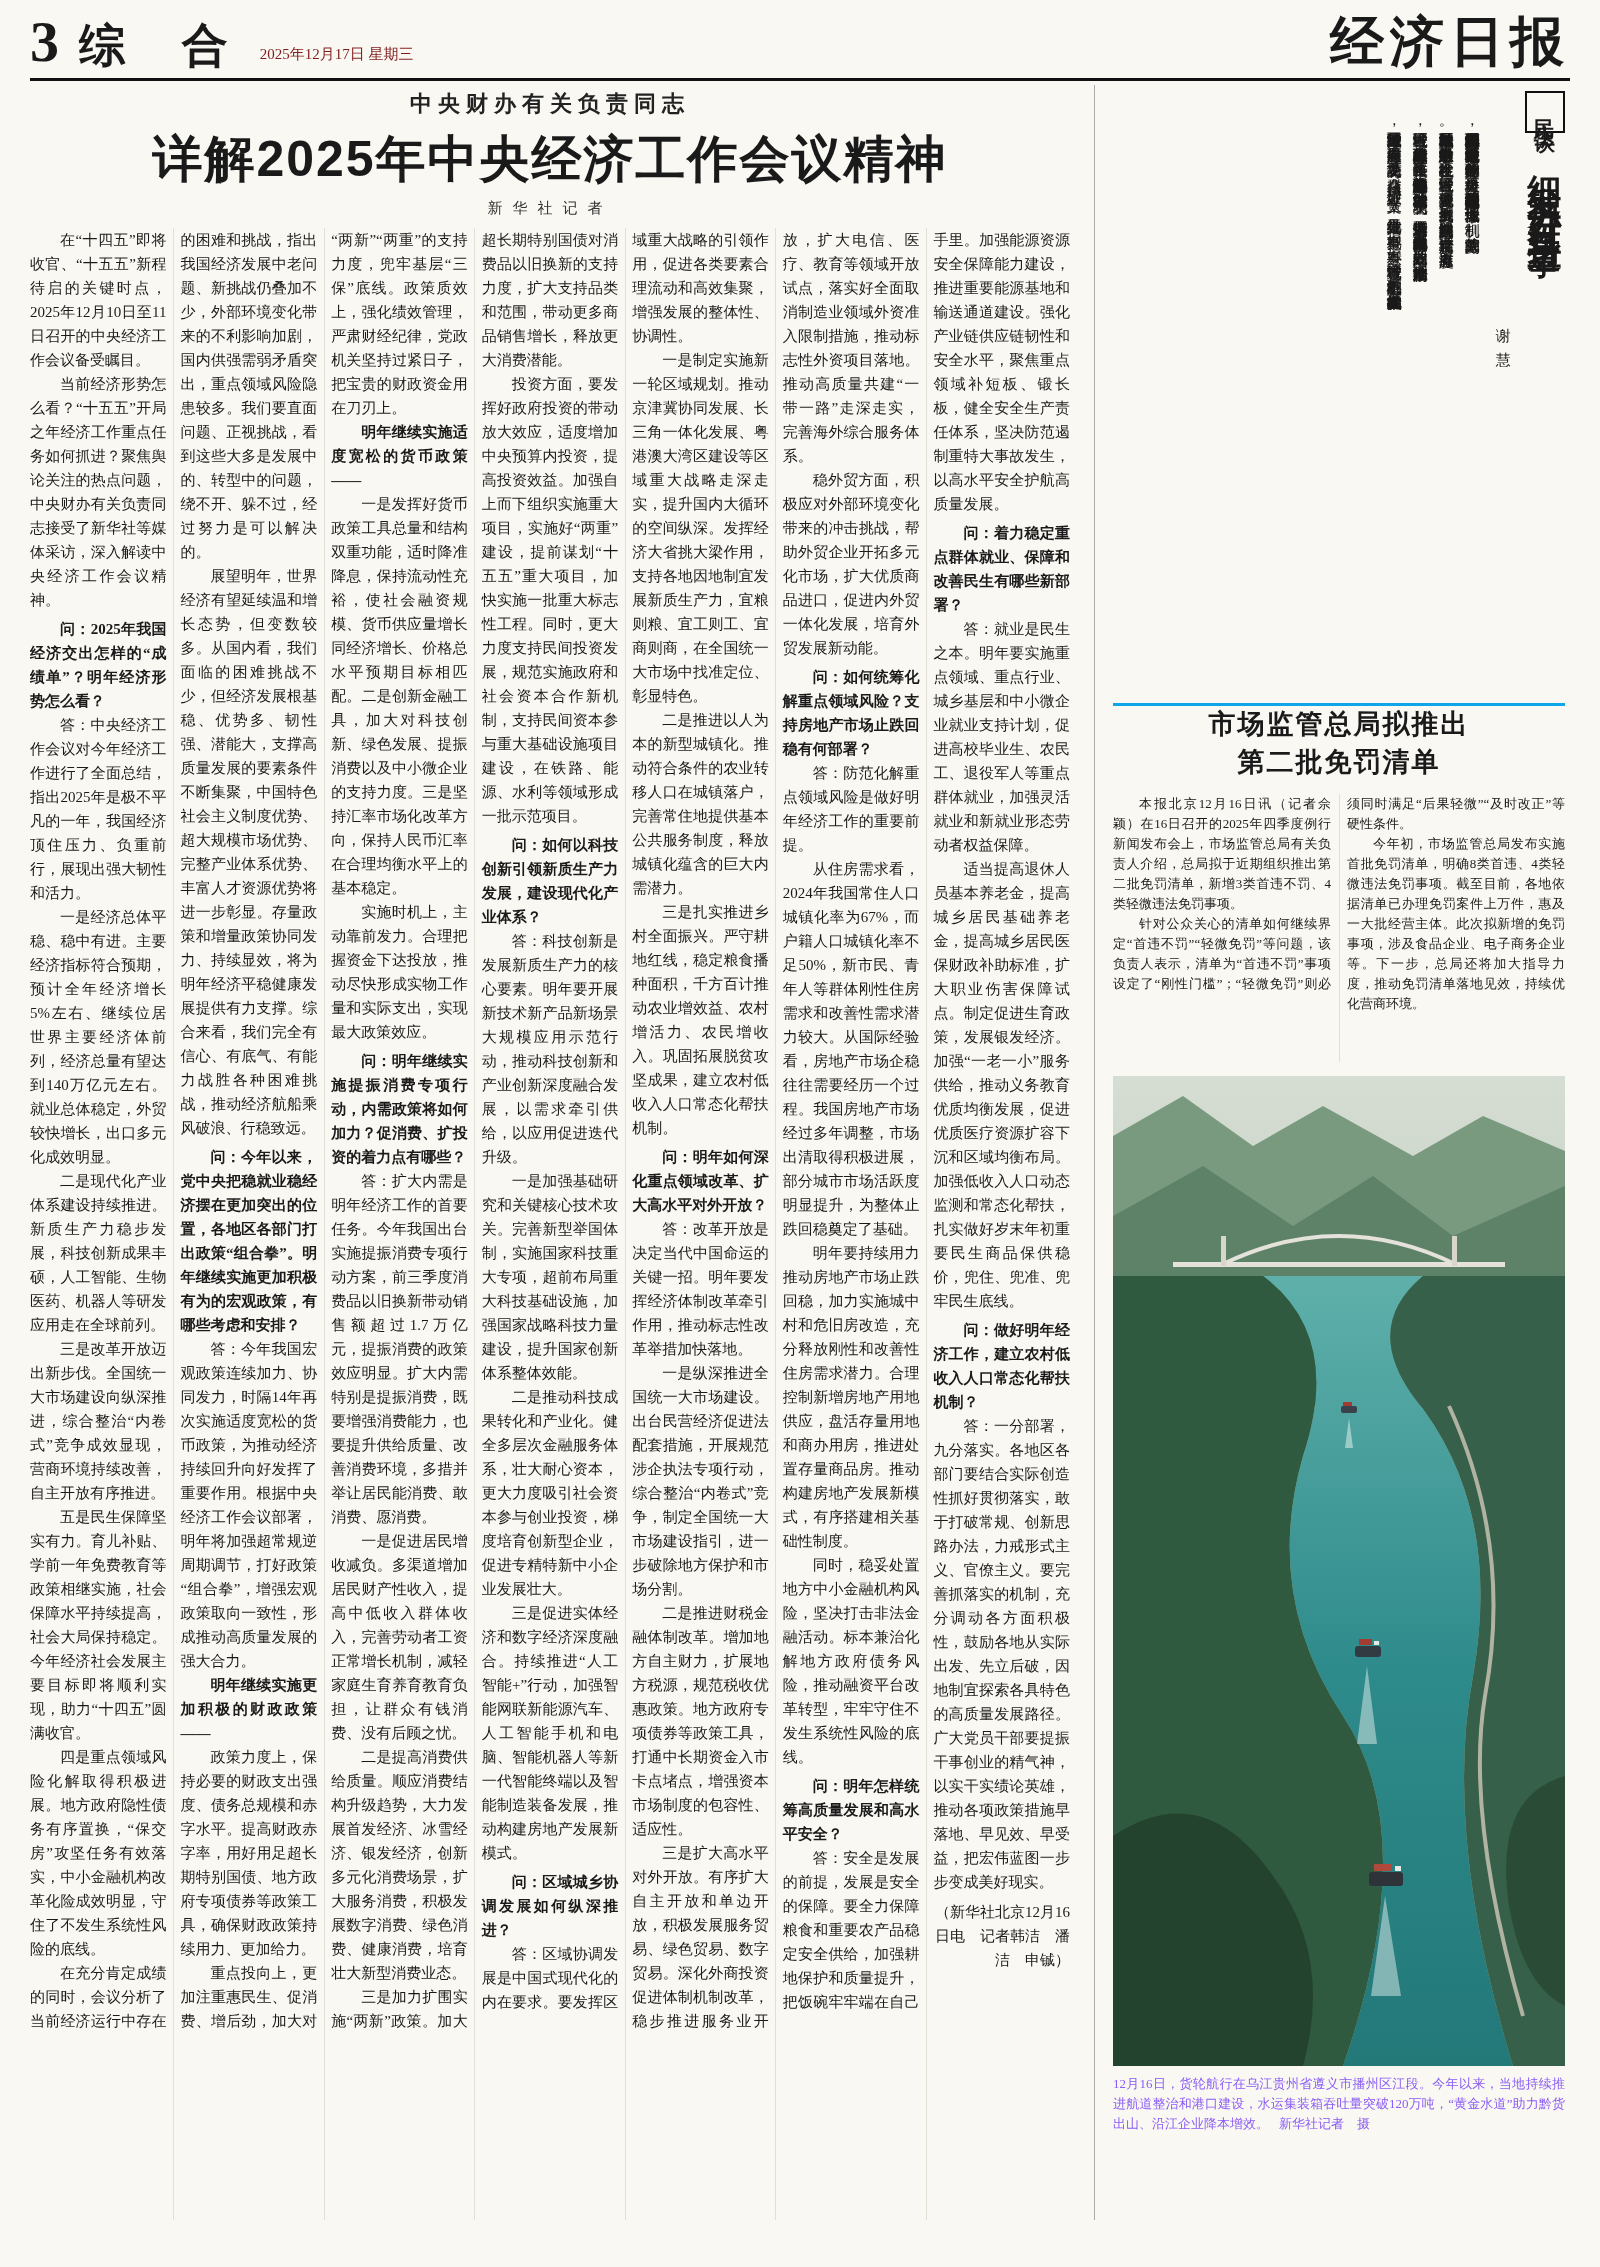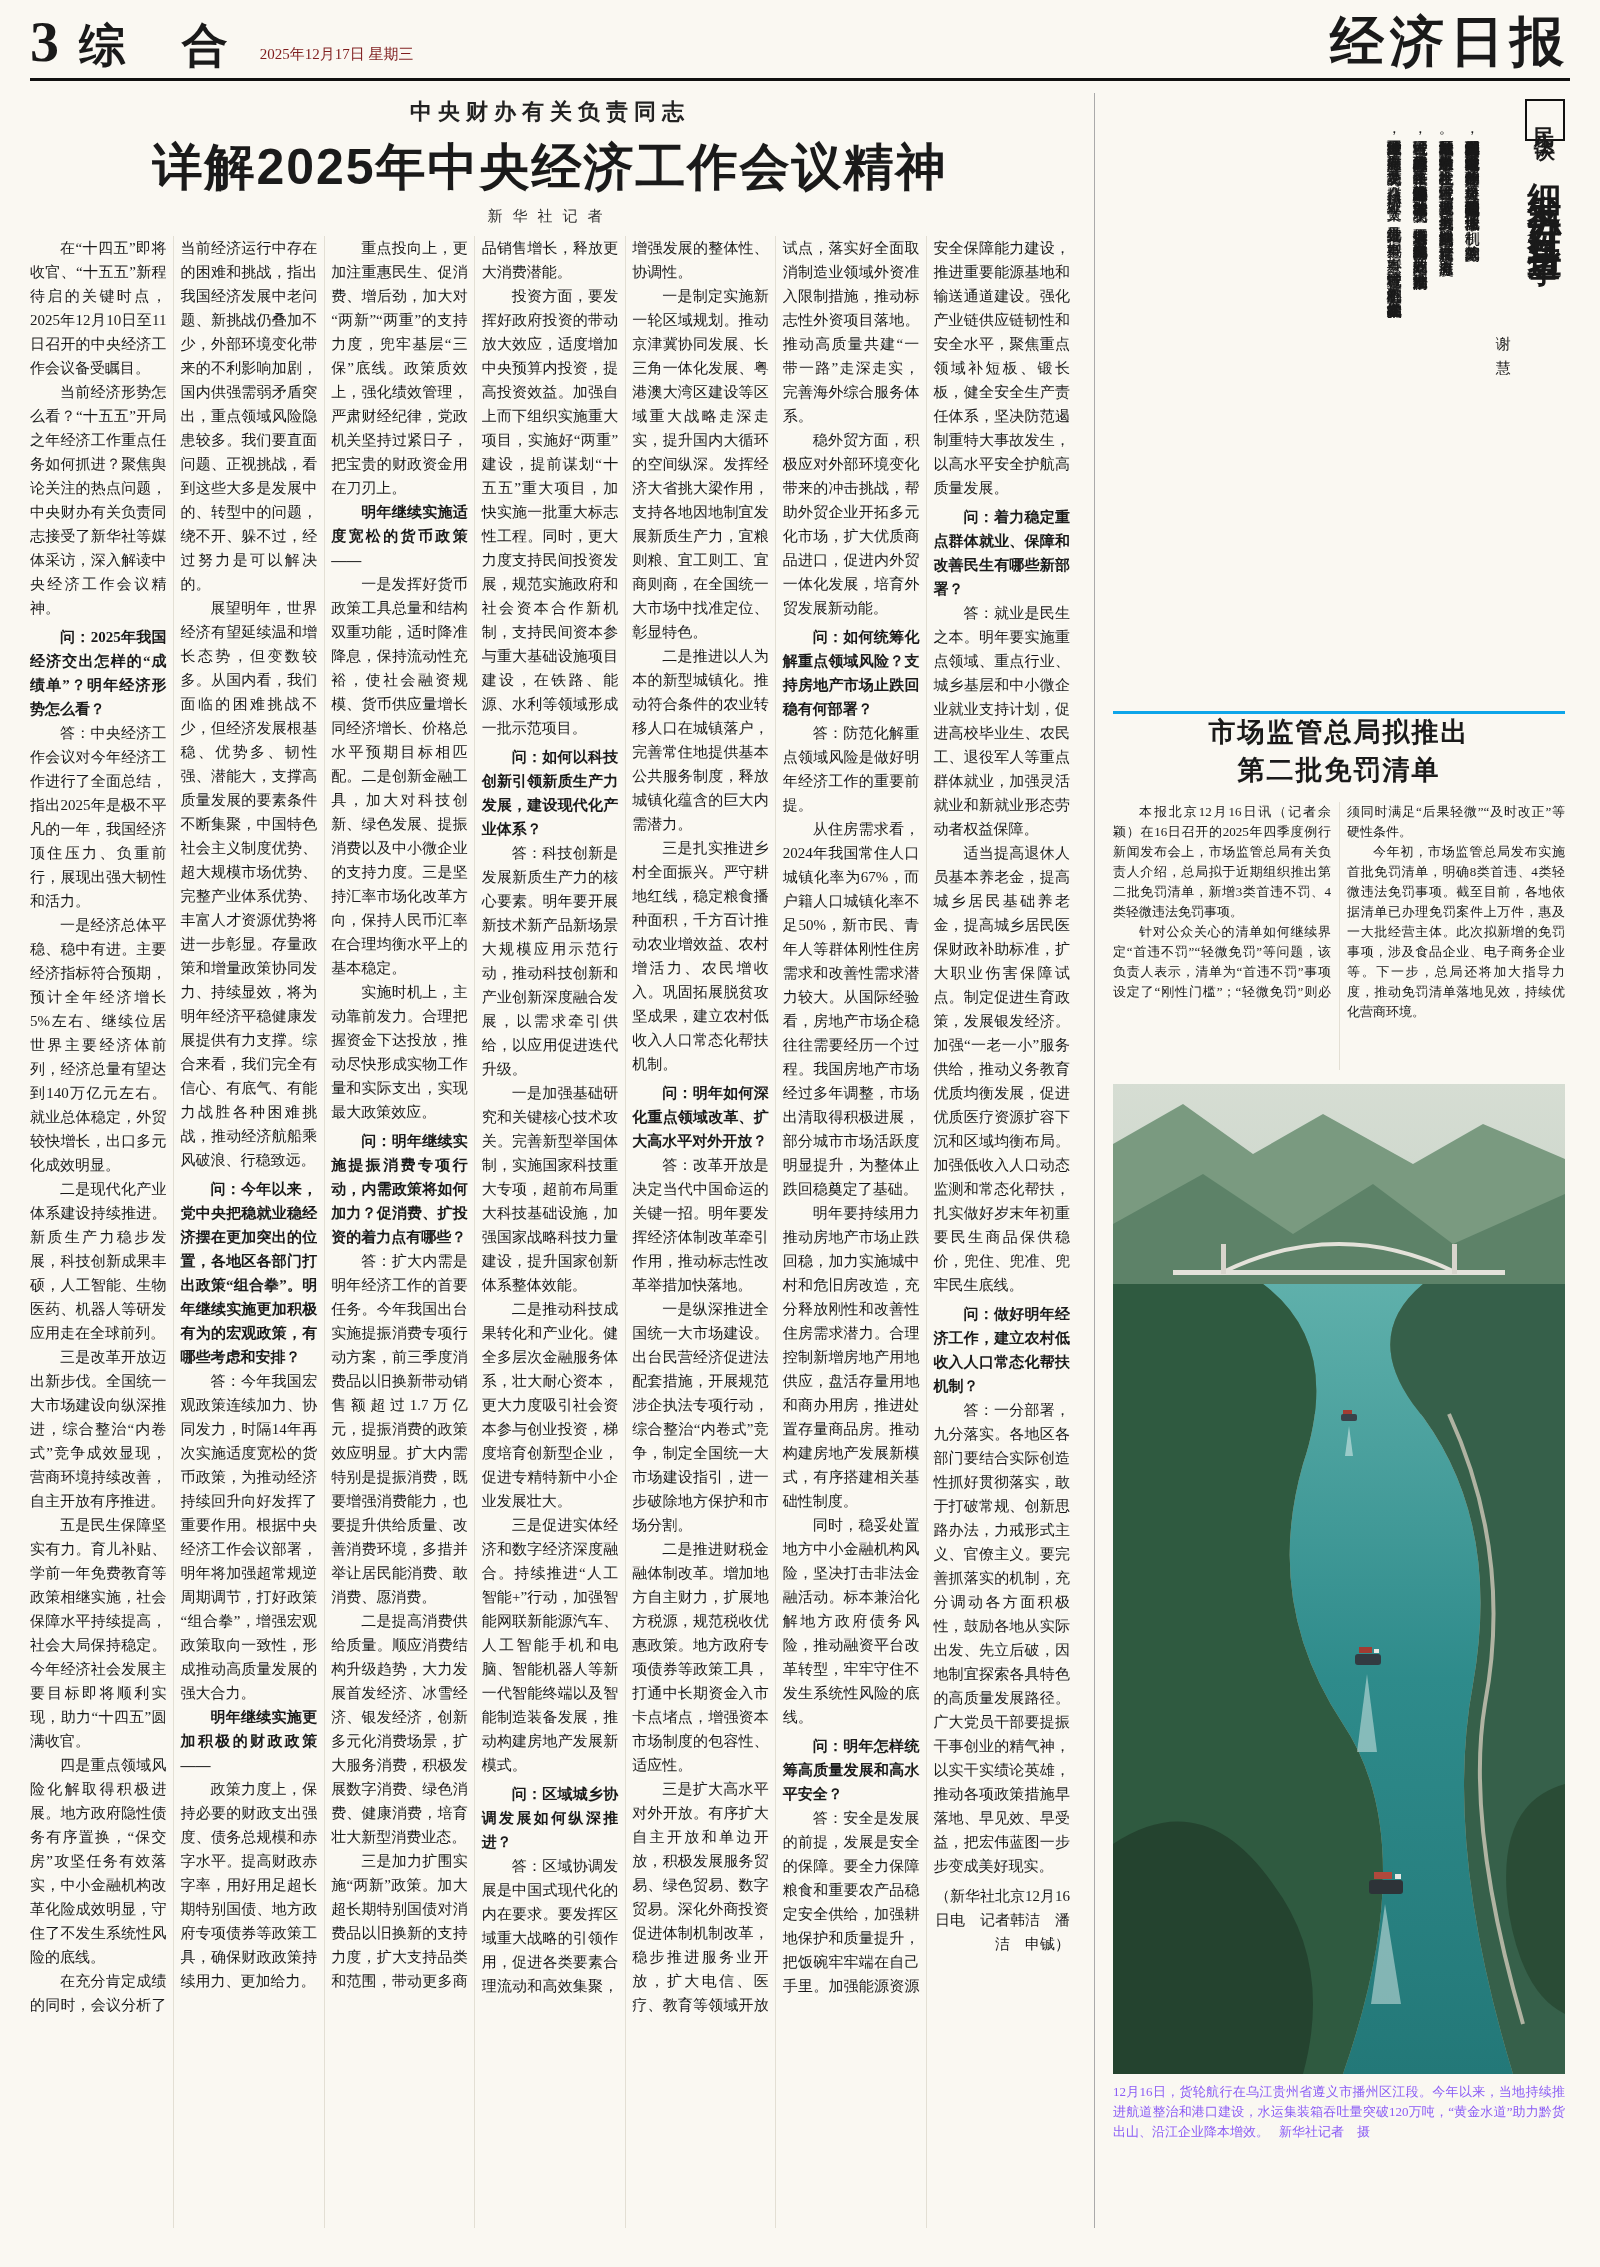--- a/index.html
+++ b/index.html
@@ -15,21 +15,21 @@
     border-bottom:3px solid #111;padding-bottom:10px;}
   .h-left{display:flex;align-items:flex-end;}
   .pageno{font-size:58px;font-weight:900;line-height:.9;font-family:"Liberation Serif",serif;}
   .section{font-size:46px;font-weight:900;letter-spacing:22px;margin-left:20px;line-height:1;
     font-family:"Liberation Sans","DejaVu Sans",sans-serif;}
   .date{font-size:15px;margin-left:10px;padding-bottom:4px;color:#7f1d1d;}
   .masthead{font-size:54px;font-weight:900;letter-spacing:6px;line-height:1;
     font-family:"DejaVu Serif","Liberation Serif",serif;}
 
   
-  .content{display:flex;margin-top:12px;}
+  .content{display:flex;margin-top:4px;}
   .main{width:1040px;flex:none;}
   .right{width:452px;flex:none;margin-left:24px;border-left:1px solid #aaa;padding-left:18px;}
 
   
   .main-head{text-align:center;padding:4px 0 10px 0;}
   .kicker{font-size:22px;letter-spacing:6px;font-weight:bold;color:#222;
     font-family:"Liberation Sans","DejaVu Sans",sans-serif;}
   .headline{margin:10px 0 0 0;font-size:50px;font-weight:900;letter-spacing:2px;line-height:1.2;
     font-family:"Liberation Sans","DejaVu Sans",sans-serif;}
   .byline{margin-top:10px;font-size:15px;letter-spacing:10px;color:#333;}
@@ -111,20 +111,21 @@
           <p class="para q">问：今年以来，党中央把稳就业稳经济摆在更加突出的位置，各地区各部门打出政策“组合拳”。明年继续实施更加积极有为的宏观政策，有哪些考虑和安排？</p>
           <p class="para n">答：今年我国宏观政策连续加力、协同发力，时隔14年再次实施适度宽松的货币政策，为推动经济持续回升向好发挥了重要作用。根据中央经济工作会议部署，明年将加强超常规逆周期调节，打好政策“组合拳”，增强宏观政策取向一致性，形成推动高质量发展的强大合力。</p>
           <p class="para b">明年继续实施更加积极的财政政策——</p>
           <p class="para n">政策力度上，保持必要的财政支出强度、债务总规模和赤字水平。提高财政赤字率，用好用足超长期特别国债、地方政府专项债券等政策工具，确保财政政策持续用力、更加给力。</p>
           <p class="para n">重点投向上，更加注重惠民生、促消费、增后劲，加大对“两新”“两重”的支持力度，兜牢基层“三保”底线。政策质效上，强化绩效管理，严肃财经纪律，党政机关坚持过紧日子，把宝贵的财政资金用在刀刃上。</p>
           <p class="para b">明年继续实施适度宽松的货币政策——</p>
           <p class="para n">一是发挥好货币政策工具总量和结构双重功能，适时降准降息，保持流动性充裕，使社会融资规模、货币供应量增长同经济增长、价格总水平预期目标相匹配。二是创新金融工具，加大对科技创新、绿色发展、提振消费以及中小微企业的支持力度。三是坚持汇率市场化改革方向，保持人民币汇率在合理均衡水平上的基本稳定。</p>
           <p class="para n">实施时机上，主动靠前发力。合理把握资金下达投放，推动尽快形成实物工作量和实际支出，实现最大政策效应。</p>
           <p class="para q">问：明年继续实施提振消费专项行动，内需政策将如何加力？促消费、扩投资的着力点有哪些？</p>
           <p class="para n">答：扩大内需是明年经济工作的首要任务。今年我国出台实施提振消费专项行动方案，前三季度消费品以旧换新带动销售额超过1.7万亿元，提振消费的政策效应明显。扩大内需特别是提振消费，既要增强消费能力，也要提升供给质量、改善消费环境，多措并举让居民能消费、敢消费、愿消费。</p>
+          <p class="para n">一是促进居民增收减负。多渠道增加居民财产性收入，提高中低收入群体收入，完善劳动者工资正常增长机制，减轻家庭生育养育教育负担，让群众有钱消费、没有后顾之忧。</p>
           <p class="para n">二是提高消费供给质量。顺应消费结构升级趋势，大力发展首发经济、冰雪经济、银发经济，创新多元化消费场景，扩大服务消费，积极发展数字消费、绿色消费、健康消费，培育壮大新型消费业态。</p>
           <p class="para n">三是加力扩围实施“两新”政策。加大超长期特别国债对消费品以旧换新的支持力度，扩大支持品类和范围，带动更多商品销售增长，释放更大消费潜能。</p>
           <p class="para n">投资方面，要发挥好政府投资的带动放大效应，适度增加中央预算内投资，提高投资效益。加强自上而下组织实施重大项目，实施好“两重”建设，提前谋划“十五五”重大项目，加快实施一批重大标志性工程。同时，更大力度支持民间投资发展，规范实施政府和社会资本合作新机制，支持民间资本参与重大基础设施项目建设，在铁路、能源、水利等领域形成一批示范项目。</p>
           <p class="para q">问：如何以科技创新引领新质生产力发展，建设现代化产业体系？</p>
           <p class="para n">答：科技创新是发展新质生产力的核心要素。明年要开展新技术新产品新场景大规模应用示范行动，推动科技创新和产业创新深度融合发展，以需求牵引供给，以应用促进迭代升级。</p>
           <p class="para n">一是加强基础研究和关键核心技术攻关。完善新型举国体制，实施国家科技重大专项，超前布局重大科技基础设施，加强国家战略科技力量建设，提升国家创新体系整体效能。</p>
           <p class="para n">二是推动科技成果转化和产业化。健全多层次金融服务体系，壮大耐心资本，更大力度吸引社会资本参与创业投资，梯度培育创新型企业，促进专精特新中小企业发展壮大。</p>
           <p class="para n">三是促进实体经济和数字经济深度融合。持续推进“人工智能+”行动，加强智能网联新能源汽车、人工智能手机和电脑、智能机器人等新一代智能终端以及智能制造装备发展，推动构建房地产发展新模式。</p>
           <p class="para q">问：区域城乡协调发展如何纵深推进？</p>
           <p class="para n">答：区域协调发展是中国式现代化的内在要求。要发挥区域重大战略的引领作用，促进各类要素合理流动和高效集聚，增强发展的整体性、协调性。</p>

